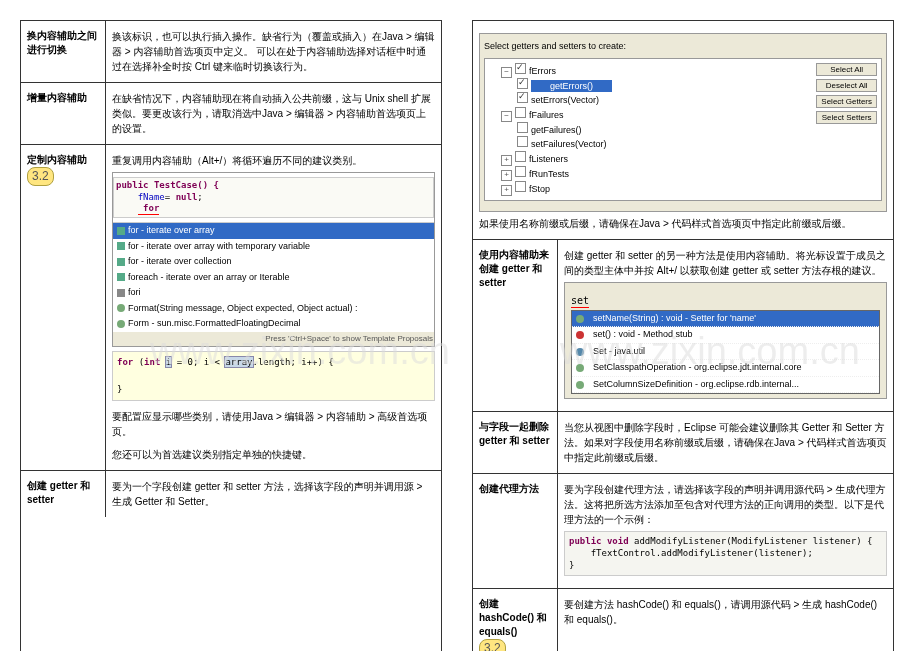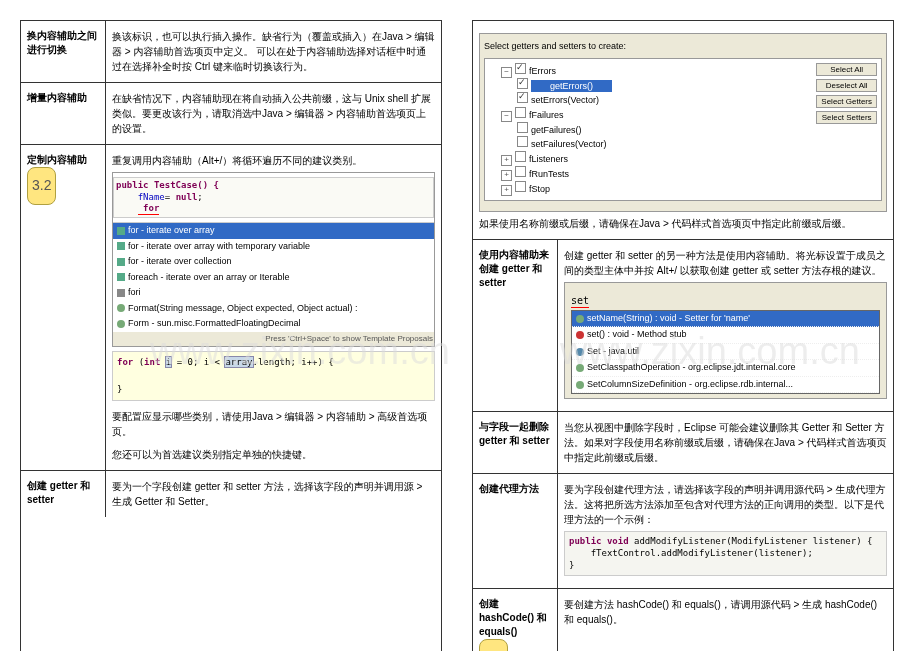--- a/index.html
+++ b/index.html
@@ -1,21 +1,21 @@
 <!DOCTYPE html>
 <html><head>
 <meta charset="utf-8">
 <style>
 body{margin:0;padding:20px;font-family:"Microsoft YaHei",Arial,sans-serif;font-size:10px;background:#fff;display:flex;gap:30px;width:920px;box-sizing:border-box}
 .page{width:420px;border:1px solid #333}
 .row{display:flex;border-bottom:1px solid #333}
 .row:last-child{border-bottom:none}
 .lcol{width:85px;padding:8px 6px;border-right:1px solid #333;box-sizing:border-box;font-weight:bold;line-height:1.4}
 .rcol{flex:1;padding:8px 6px;line-height:1.5}
-.badge{display:inline-block;background:#ffe680;border:1px solid #b0a040;border-radius:8px;padding:8px 4px;font-size:14px;font-weight:normal;color:#555}
+.badge{display:inline-block;background:#ffe680;border:1px solid #b0a040;border-radius:8px;padding:0 4px;font-size:12px;font-weight:normal;color:#555}
 .code{font-family:monospace;background:#f5f5f0;border:1px solid #ccc;padding:4px;margin:4px 0;font-size:9px;line-height:1.3}
 .kw{color:#7f0055;font-weight:bold}
 .fld{color:#0000c0}
 .tmpl{margin:4px 0;border:1px solid #999}
 .tmpl-top{background:#fafaf5;padding:2px}
 .tmpl-list{background:#fff;border-top:1px solid #ccc}
 .tmpl-list div{padding:1px 4px;font-size:9px;display:flex;align-items:center;gap:3px}
 .tmpl-list .sel{background:#316ac5;color:#fff}
 .sq{width:8px;height:8px;background:#5a8}
 .sq-dark{width:8px;height:8px;background:#888}
@@ -29,21 +29,21 @@
 .tree .i2{padding-left:28px}
 .tree .sel{background:#316ac5;color:#fff;display:inline-block;padding:0 19px}
 .btns{display:flex;flex-direction:column;gap:3px}
 .btns button{font-size:8px;padding:1px 4px;background:#ece9d8;border:1px solid #999;white-space:nowrap}
 .exp{display:inline-block;width:9px;height:9px;border:1px solid #888;text-align:center;line-height:8px;font-size:8px;margin-right:3px;color:#555;background:#fff}
 .ck{display:inline-block;width:9px;height:9px;border:1px solid #888;margin-right:3px;background:#fff;position:relative}
 .ck.c::after{content:"✓";position:absolute;top:-3px;left:0;font-size:9px;color:#333}
 .gybox{background:#ece9d8;padding:6px 4px;border:1px solid #999;margin:4px 0}
 .underline{border-bottom:1px solid red;padding-bottom:1px}
 .popup{background:#fff;border:1px solid #666;margin:2px 0;padding:0}
-.popup div{padding:1px 4px;font-size:9px;display:flex;align-items:center;gap:3px;border-bottom:1px dotted #eee}
+.popup div{padding:1px 4px;font-size:9px;display:flex;align-items:center;gap:9px;border-bottom:1px dotted #eee}
 .popup .sel{background:#316ac5;color:#fff}
 .wm{position:absolute;font-size:38px;color:#ddd;opacity:0.5;pointer-events:none;font-family:Arial}
 </style>
 </head>
 <body>
 
 <div class="wm" style="left:150px;top:330px">www.zixin.com.cn</div>
 <div class="wm" style="left:560px;top:330px">www.zixin.com.cn</div>
 
 <div class="page">

